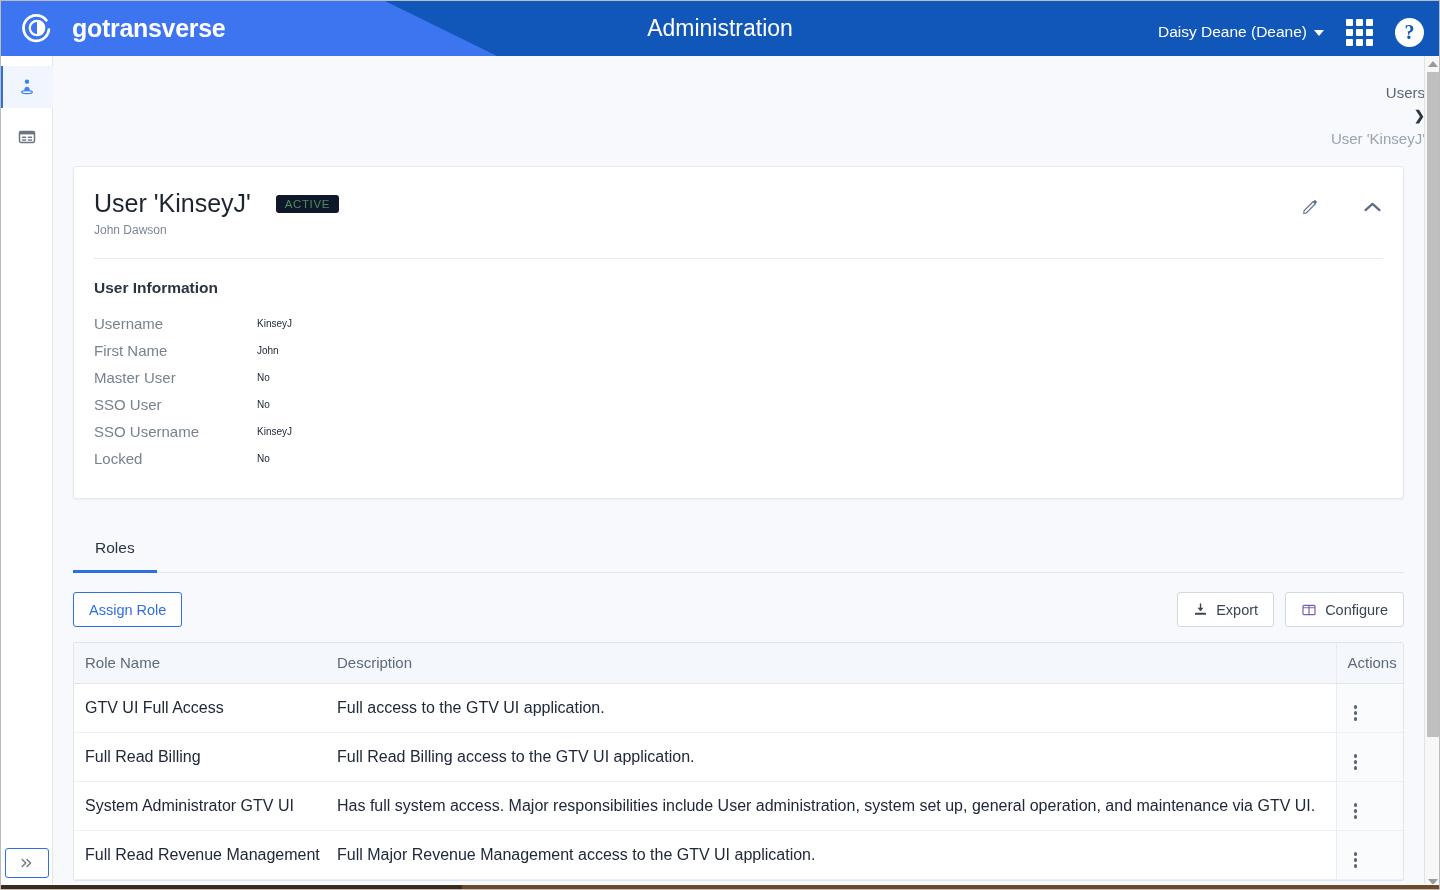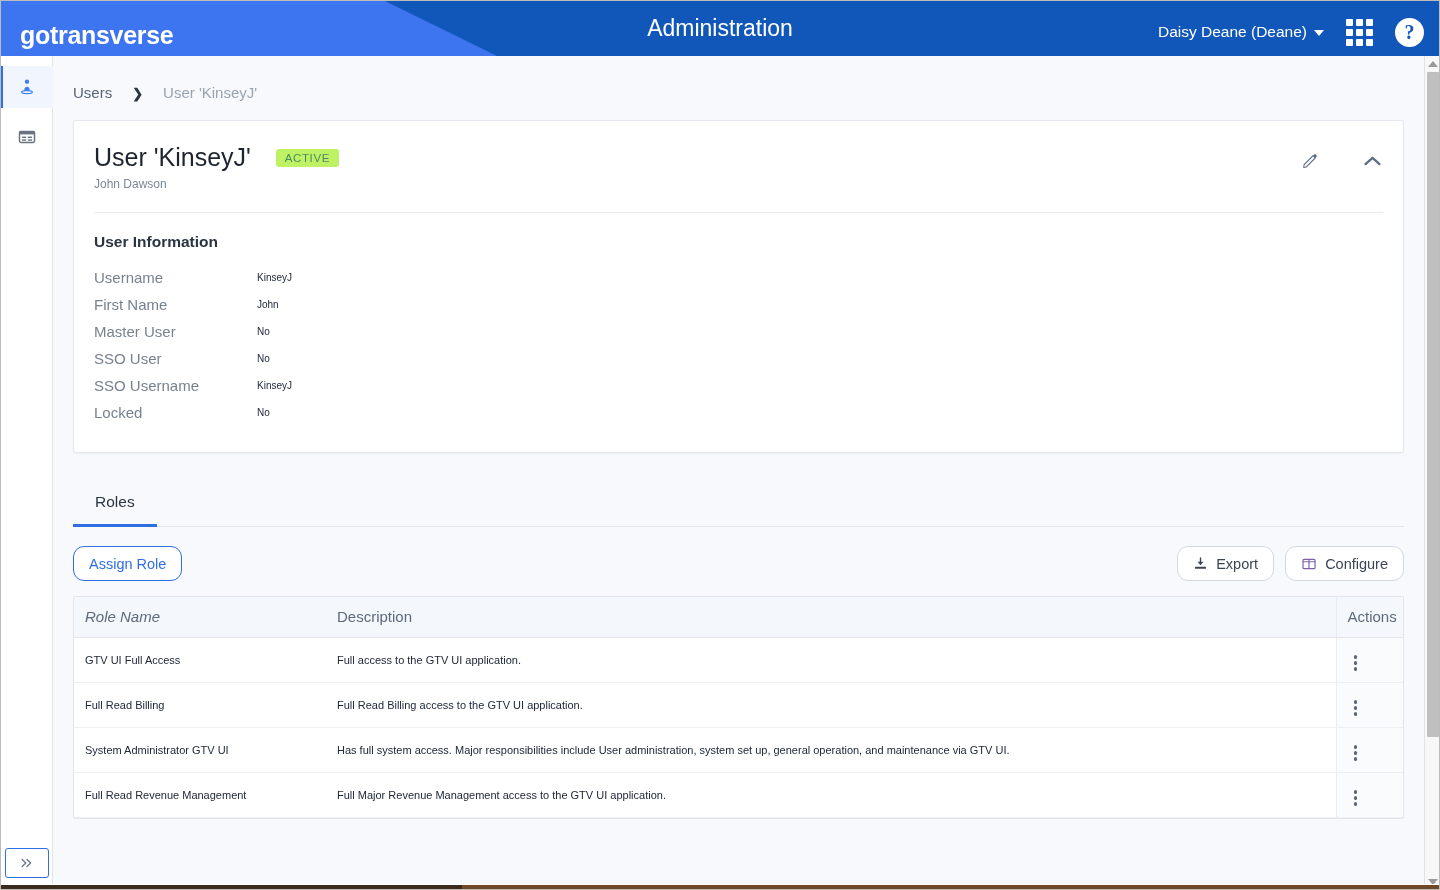--- a/index.html
+++ b/index.html
@@ -18,23 +18,22 @@
     overflow: hidden;
   }
   .topbar-wedge {
     position: absolute; top: 0; left: 0;
     width: 500px; height: 56px;
     background: #3d74f0;
     clip-path: polygon(0 0, 383px 0, 497px 56px, 0 56px);
   }
   .brand {
     position: absolute; left: 20px; top: 10px;
-    display: flex; align-items: flex-start; gap: 11px;
+    display: flex; align-items: center; gap: 18px;
     height: 36px;
-    flex-direction: column;
   }
   .brand-logo { width: 34px; height: 34px; display: block; }
   .brand-name {
     font-size: 25px; font-weight: bold; color: #ffffff;
     letter-spacing: -0.3px;
   }
   .topbar-title {
     position: absolute; left: 0; top: 0; width: 1440px; height: 56px;
     display: flex; align-items: center; justify-content: center;
     font-size: 23px; color: #ffffff; pointer-events: none;
@@ -87,21 +86,21 @@
   
   .main {
     position: absolute; left: 53px; top: 56px;
     width: 1372px; height: 834px;
     background: #f7f9fc;
     overflow: hidden;
   }
   .breadcrumb {
     padding: 28px 0 0 20px;
     font-size: 15px; color: #5a6575;
-    display: flex; align-items: flex-end; gap: 20px;
+    display: flex; align-items: flex-end; gap: 7px; flex-direction: column;
   }
   .crumb-link { color: #5a6575; cursor: pointer; }
   .crumb-sep { color: #2b3642; font-weight: bold; font-size: 13px; }
   .crumb-current { color: #9aa3b0; }
 
   
   .card {
     margin: 19px 21px 0 20px;
     background: #ffffff;
     border: 1px solid #e4e8ee;
@@ -111,21 +110,21 @@
     padding: 0 0 26px 0;
   }
   .card-head {
     padding: 22px 20px 0 20px;
     display: flex; align-items: flex-start;
   }
   .card-head-left { flex: 1; }
   .card-title-row { display: flex; align-items: center; gap: 25px; }
   .card-title { font-size: 25px; color: #1d2430; font-weight: normal; }
   .badge {
-    background: #bef264; color: #4f8a5e;
+    background: #0f172a; color: #4f8a5e;
     font-size: 11.5px; letter-spacing: 0.6px;
     padding: 3px 9px; border-radius: 3px;
   }
   .card-sub { font-size: 12px; color: #7b8796; margin-top: 5px; }
   .card-actions { display: flex; align-items: center; gap: 42px; padding-top: 8px; }
   .icon-btn { cursor: pointer; display: flex; align-items: center; justify-content: center; }
   .card-divider {
     height: 1px; background: #e7eaef;
     margin: 21px 20px 0 20px;
   }
@@ -152,21 +151,21 @@
   .tab.active { border-bottom-color: #2f6fe4; }
 
   
   .toolbar {
     margin: 19px 21px 0 20px;
     display: flex; align-items: center;
   }
   .btn {
     display: inline-flex; align-items: center; gap: 8px;
     height: 35px; padding: 0 15px;
-    background: #ffffff; border-radius: 11px;
+    background: #ffffff; border-radius: 3px;
     font-size: 14.5px; cursor: pointer;
   }
   .btn-outline-primary { border: 1px solid #2f6fe4; color: #2f6fe4; }
   .btn-outline-grey { border: 1px solid #d3d9e1; color: #3b4654; }
   .toolbar-right { margin-left: auto; display: flex; gap: 11px; }
 
   
   .table-wrap {
     margin: 15px 21px 0 20px;
     border: 1px solid #e2e6ec;
@@ -176,25 +175,25 @@
   }
   table { width: 100%; border-collapse: collapse; table-layout: fixed; }
   thead th {
     background: #f4f7fc;
     font-size: 15px; font-weight: normal; color: #5e6a79;
     text-align: left;
     padding: 11px 0 11px 11px;
     border-bottom: 1px solid #e2e6ec;
     height: 40px;
   }
-  th.col-role { width: 252px; font-style: italic; }
+  th.col-role { width: 252px; }
   th.col-desc { width: auto; }
   th.col-actions { width: 67px; border-left: 1px solid #e9edf3; padding-left: 11px; }
   tbody td {
-    font-size: 11px; color: #20293a;
+    font-size: 16px; color: #20293a;
     padding: 11px 0 11px 11px;
     border-bottom: 1px solid #eceff4;
     height: 37px;
     white-space: nowrap; overflow: hidden; text-overflow: ellipsis;
   }
   tbody tr:last-child td { border-bottom: 1px solid #eceff4; }
   td.cell-actions {
     border-left: 1px solid #e9edf3;
     background: #fafbfd;
     text-align: left;

